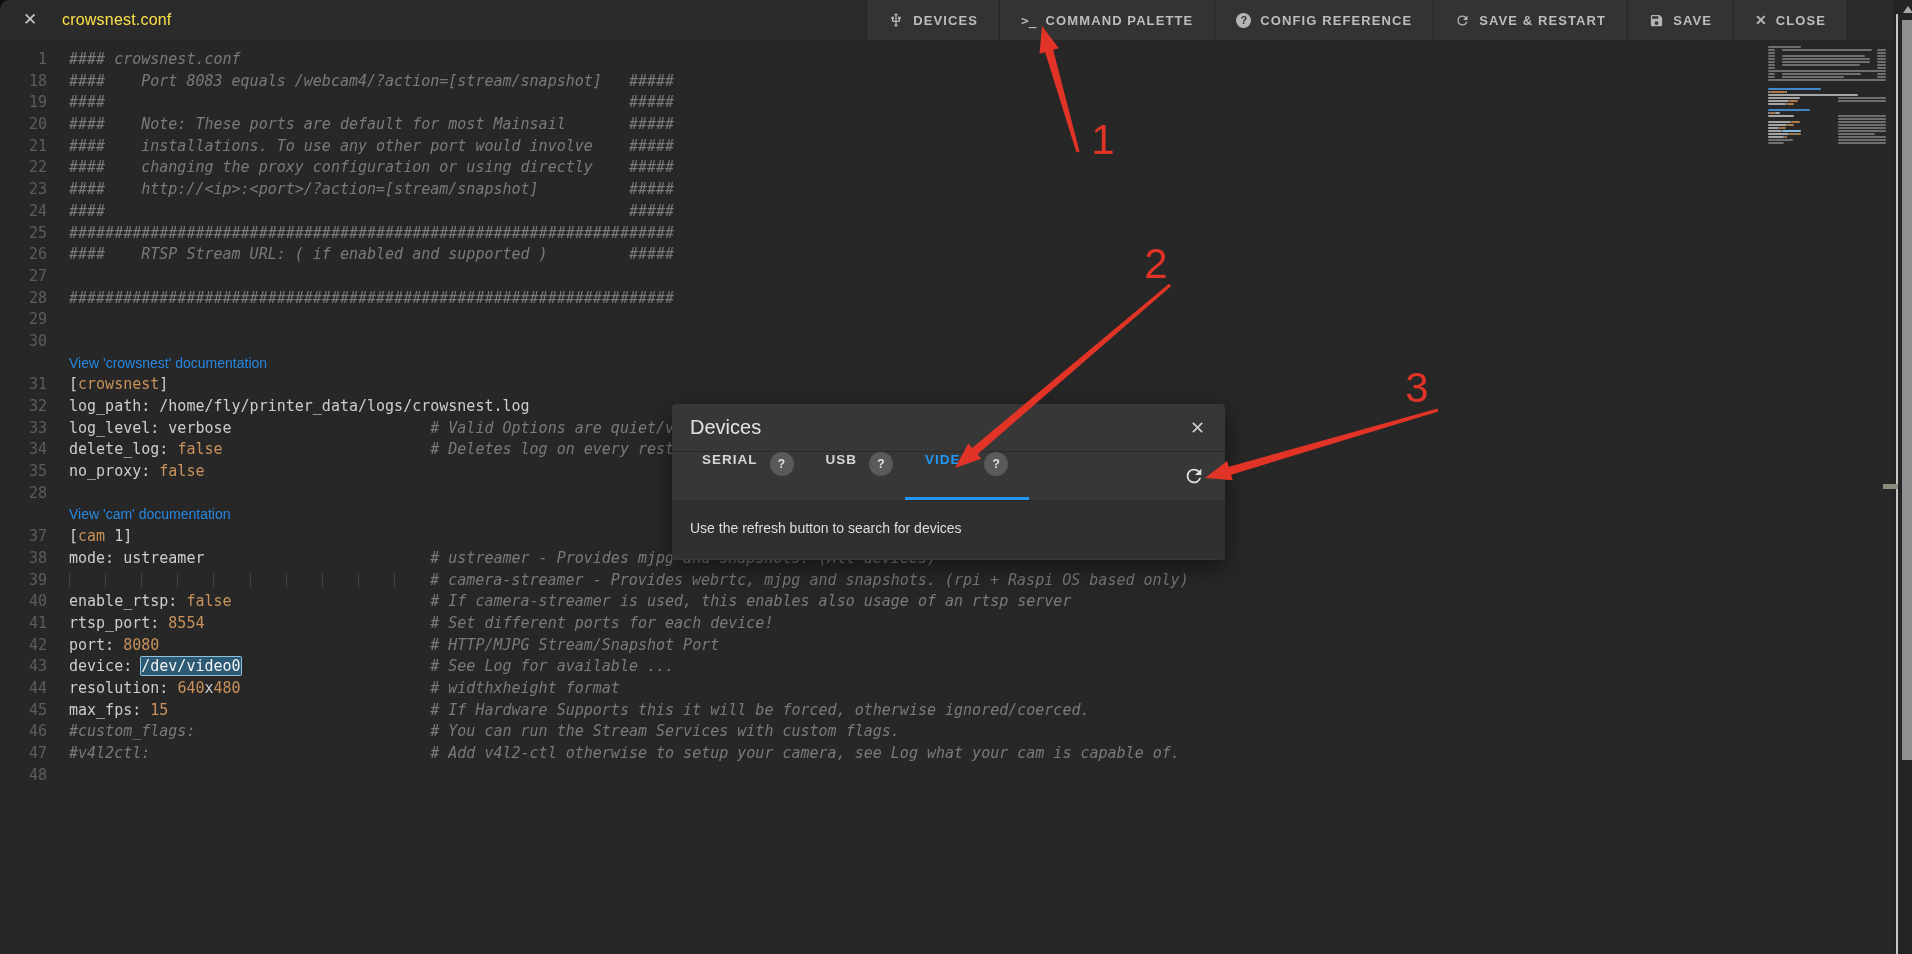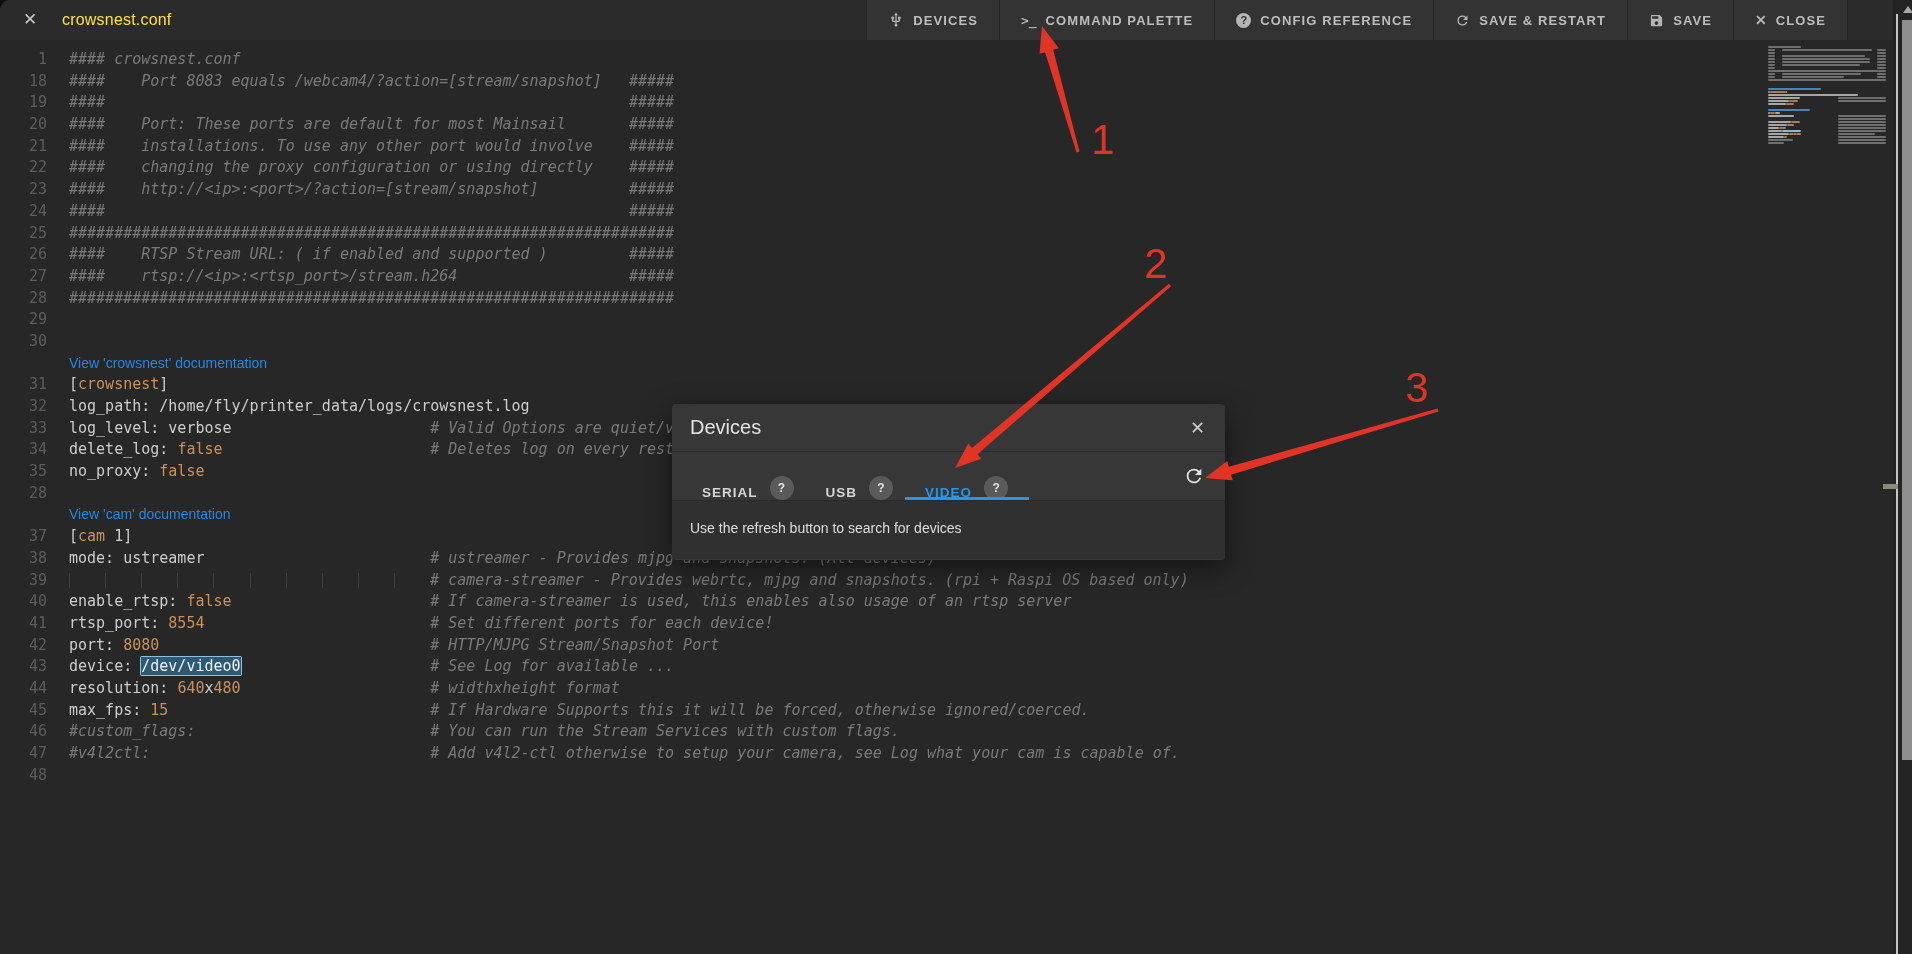--- a/index.html
+++ b/index.html
@@ -64,21 +64,21 @@
 
   
   #dialog { position:absolute; left:672px; top:404px; width:553px; height:156px;
             background:#373737; border-radius:4px; overflow:hidden; z-index:5;
             box-shadow:0 8px 26px rgba(0,0,0,.5); }
   #dlg-header { position:relative; height:48px; border-bottom:1px solid #2a2a2a; }
   #dlg-title { position:absolute; left:18px; top:12px; font-size:20px; color:#e3e3e3; }
   #dlg-close { position:absolute; right:20px; top:13px; font-size:18px; color:#c9c9c9; cursor:pointer; }
   #dlg-tabs { position:relative; height:48px; display:flex; align-items:center;
               padding-left:14px; }
-  .dtab { display:flex; align-items:flex-end; gap:12px; padding:0 16px; height:48px; cursor:pointer; }
+  .dtab { display:flex; align-items:flex-start; gap:12px; padding:0 16px; height:48px; cursor:pointer; }
   .dtab .tlbl { font-size:13.5px; font-weight:bold; letter-spacing:1px; color:#d6d6d6; }
   .dtab.active .tlbl { color:#2196f3; }
   .badge { width:24px; height:24px; border-radius:50%; background:#5a5a5a; color:#e2e2e2;
            font-size:12px; font-weight:bold; text-align:center; line-height:24px; cursor:pointer; }
   #tab-underline { position:absolute; left:233px; top:45px; width:124px; height:3px;
                    background:#2196f3; }
   #dlg-refresh { position:absolute; right:20px; top:13px; cursor:pointer; }
   #dlg-body { position:relative; height:59px; background:#303030; border-top:1px solid #2a2a2a; }
   #dlg-hint { position:absolute; left:18px; top:19px; font-size:14px; color:#dedede; }
 
@@ -91,28 +91,28 @@
 </head>
 <body>
 
 <div id="window">
 
   <div id="editor">
     <div id="rows">
         <div class="crow"><span class="ln">1</span><span class="ct"><span class="com">#### crowsnest.conf</span></span></div>
         <div class="crow"><span class="ln">18</span><span class="ct"><span class="com">####</span>    <span class="com">Port 8083 equals /webcam4/?action=[stream/snapshot]</span>   <span class="com">#####</span></span></div>
         <div class="crow"><span class="ln">19</span><span class="ct"><span class="com">####</span>                                                          <span class="com">#####</span></span></div>
-        <div class="crow"><span class="ln">20</span><span class="ct"><span class="com">####</span>    <span class="com">Port: These ports are default for most Mainsail</span>       <span class="com">#####</span></span></div>
+        <div class="crow"><span class="ln">20</span><span class="ct"><span class="com">####</span>    <span class="com">Note: These ports are default for most Mainsail</span>       <span class="com">#####</span></span></div>
         <div class="crow"><span class="ln">21</span><span class="ct"><span class="com">####</span>    <span class="com">installations. To use any other port would involve</span>    <span class="com">#####</span></span></div>
         <div class="crow"><span class="ln">22</span><span class="ct"><span class="com">####</span>    <span class="com">changing the proxy configuration or using directly</span>    <span class="com">#####</span></span></div>
         <div class="crow"><span class="ln">23</span><span class="ct"><span class="com">####</span>    <span class="com">http://&lt;ip&gt;:&lt;port&gt;/?action=[stream/snapshot]</span>          <span class="com">#####</span></span></div>
         <div class="crow"><span class="ln">24</span><span class="ct"><span class="com">####</span>                                                          <span class="com">#####</span></span></div>
         <div class="crow"><span class="ln">25</span><span class="ct"><span class="com">###################################################################</span></span></div>
         <div class="crow"><span class="ln">26</span><span class="ct"><span class="com">####</span>    <span class="com">RTSP Stream URL: ( if enabled and supported )</span>         <span class="com">#####</span></span></div>
-        <div class="crow"><span class="ln">27</span><span class="ct"><span class="com">####</span>    <span class="com">rtsp://&lt;ip&gt;:&lt;rtsp_port&gt;/stream.h264</span>                   <span class="com">#####</span></span></div>
+        <div class="crow"><span class="ln">27</span></div>
         <div class="crow"><span class="ln">28</span><span class="ct"><span class="com">###################################################################</span></span></div>
         <div class="crow"><span class="ln">29</span><span class="ct"></span></div>
         <div class="crow"><span class="ln">30</span><span class="ct"></span></div>
         <div class="crow"><span class="ln"></span><span class="ct"><span class="lk">View 'crowsnest' documentation</span></span></div>
         <div class="crow"><span class="ln">31</span><span class="ct"><span class="k">[</span><span class="num">crowsnest</span><span class="k">]</span></span></div>
         <div class="crow"><span class="ln">32</span><span class="ct"><span class="k">log_path: /home/fly/printer_data/logs/crowsnest.log</span></span></div>
         <div class="crow"><span class="ln">33</span><span class="ct"><span class="k">log_level: verbose</span>                      <span class="com"># Valid Options are quiet/verbose/debug</span></span></div>
         <div class="crow"><span class="ln">34</span><span class="ct"><span class="k">delete_log: </span><span class="num">false</span>                       <span class="com"># Deletes log on every restart, if set to true</span></span></div>
         <div class="crow"><span class="ln">35</span><span class="ct"><span class="k">no_proxy: </span><span class="num">false</span></span></div>
         <div class="crow"><span class="ln">28</span><span class="ct"></span></div>

